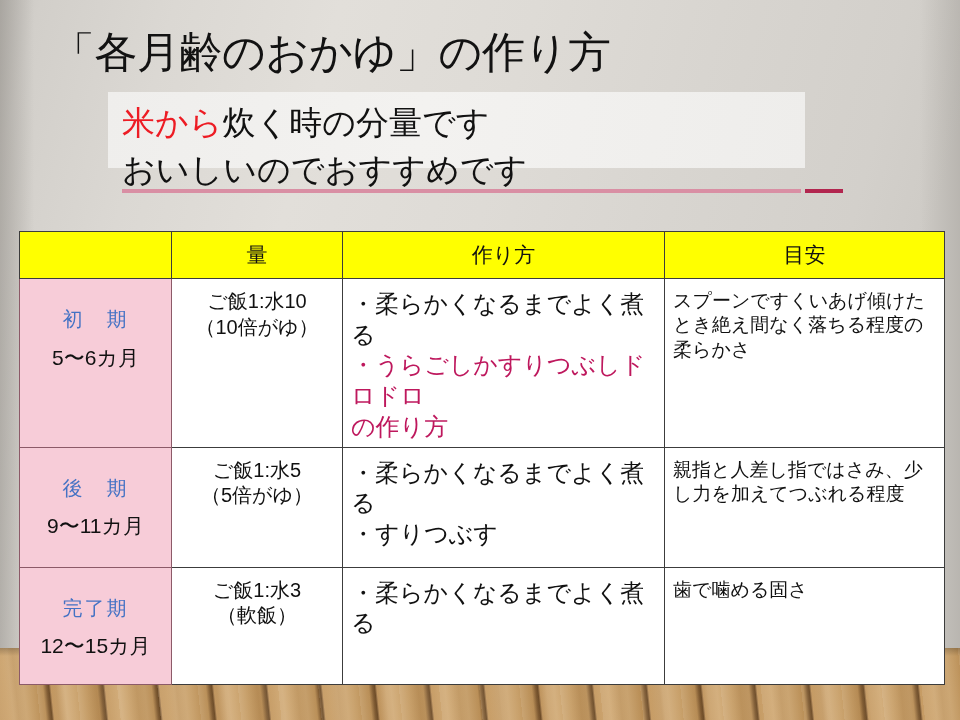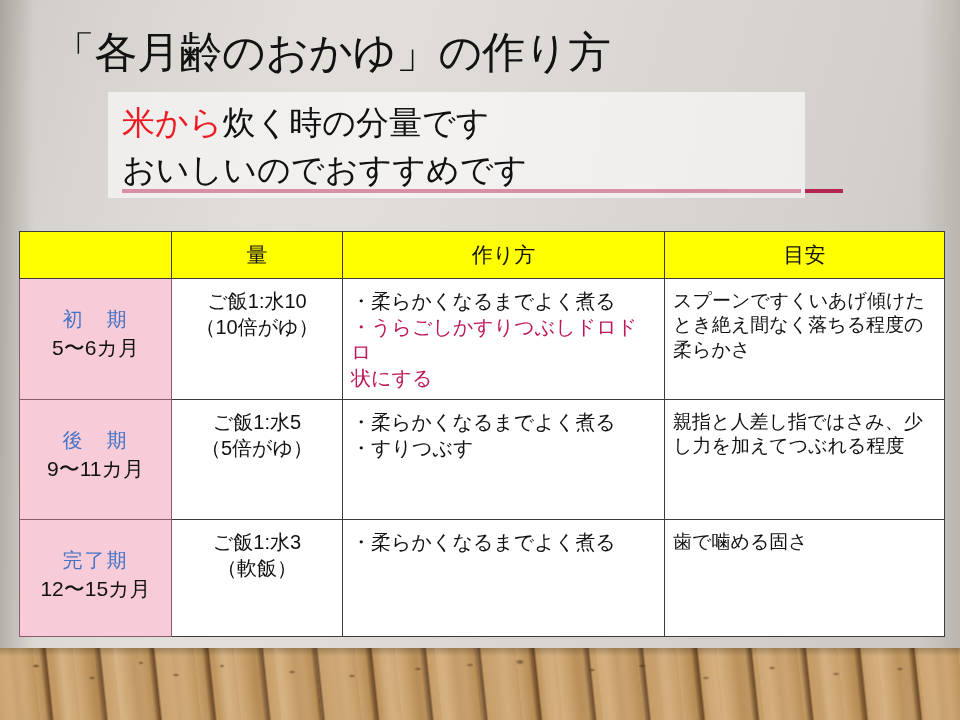--- a/index.html
+++ b/index.html
@@ -119,21 +119,21 @@
     letter-spacing: -0.5px;
     white-space: nowrap;
   }
 
   
   .subtitle-panel {
     position: absolute;
     left: 108px;
     top: 92px;
     width: 697px;
-    height: 106px;
+    height: 76px;
     background: linear-gradient(100deg, #efeeec 0%, #f3f2f0 45%, #eeedeb 100%);
   }
   .subtitle-line {
     position: absolute;
     left: 14px;
     font-size: 33px;
     line-height: 1;
     color: #111111;
     white-space: nowrap;
   }
@@ -207,29 +207,29 @@
     display: block;
     color: #4472c4;
     font-size: 20px;
     letter-spacing: 2px;
   }
   .stage-age {
     display: block;
     color: #111111;
     font-size: 21px;
     letter-spacing: 0px;
-    margin-top: 2px;
+    margin-top: 12px;
   }
 
   td.amount-cell {
     text-align: center;
     font-size: 20px;
     padding-top: 10px;
   }
-  td.method-cell { font-size: 20px; padding-top: 10px; }
+  td.method-cell { font-size: 24px; padding-top: 10px; }
   td.guide-cell  { font-size: 19px; padding-top: 10px; }
 
   .line-blue { color: #be185d; display: block; }
   .line-dark { color: #111111; display: block; }
 
   
   tr.r0 td { height: 88px; }
   tr.r1 td { height: 82px; }
   tr.r2 td { height: 87px; }
   tr.r3 td { height: 84px; }
@@ -280,21 +280,21 @@
           <span class="stage-name">初　期</span>
           <span class="stage-age">5〜6カ月</span>
         </td>
         <td class="amount-cell">
           <span class="line-dark">ご飯1:水10</span>
           <span class="line-dark">（10倍がゆ）</span>
         </td>
         <td class="method-cell">
           <span class="line-dark">・柔らかくなるまでよく煮る</span>
           <span class="line-blue">・うらごしかすりつぶしドロドロ</span>
-          <span class="line-blue">状にする</span>
+          <span class="line-blue">の作り方</span>
         </td>
         <td class="guide-cell">スプーンですくいあげ傾けたとき絶え間なく落ちる程度の柔らかさ</td>
       </tr>
 
 
       <tr class="r2">
         <td class="stage-cell">
           <span class="stage-name">後　期</span>
           <span class="stage-age">9〜11カ月</span>
         </td>

